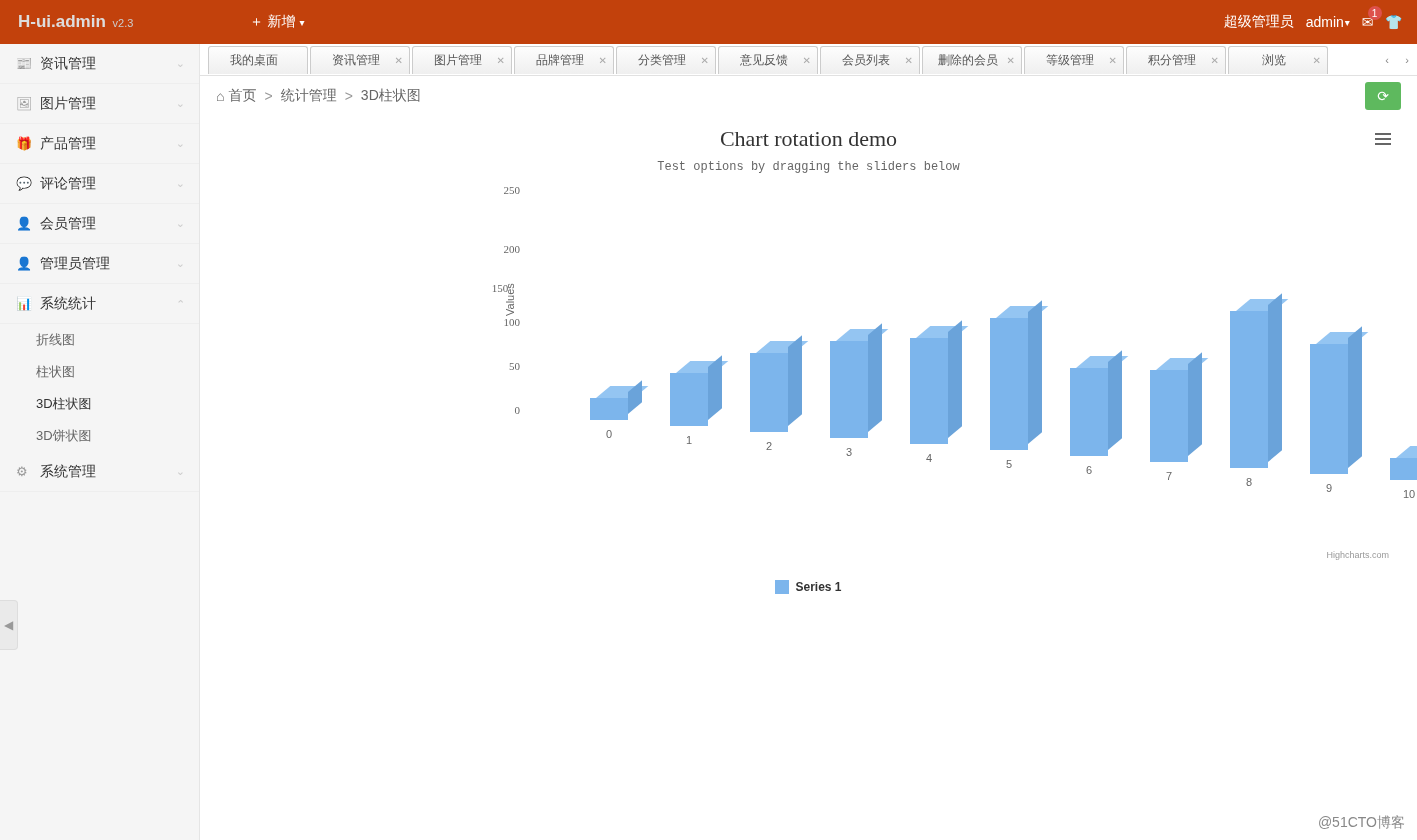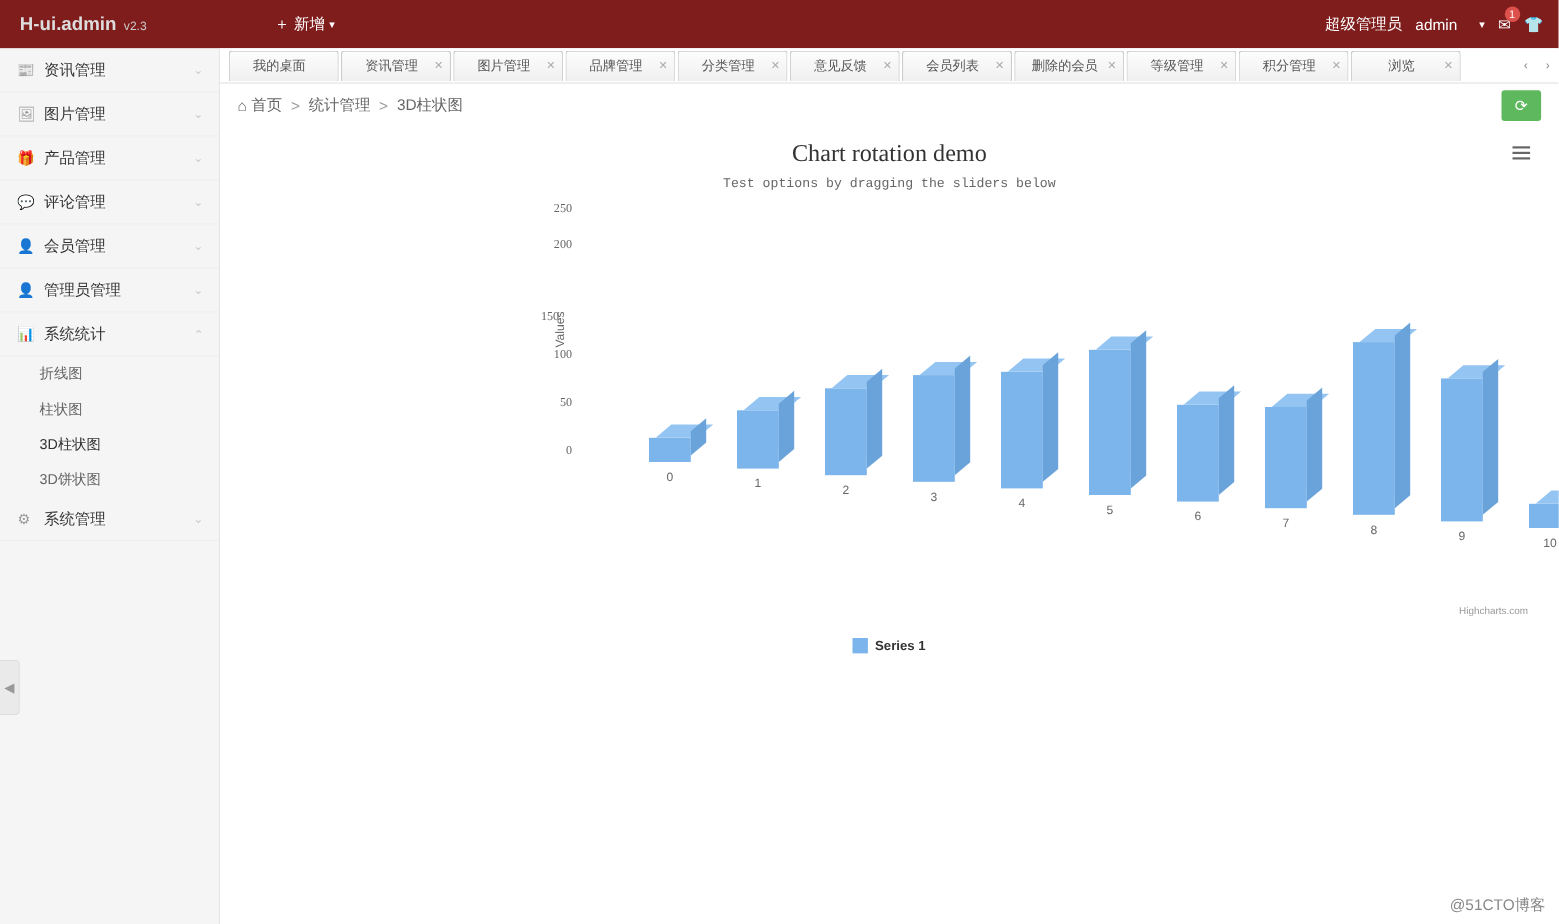--- a/index.html
+++ b/index.html
@@ -9,21 +9,21 @@
       color: #333;
       background: #fff;
       width: 1417px;
       height: 840px;
       overflow: hidden;
       position: relative;
     }
     
     .header {
       height: 44px;
-      background: #7f1d1d;
+      background: #c2410c;
       color: #fff;
       display: flex;
       align-items: center;
       padding: 0 18px;
       position: relative;
     }
     .logo { font-size: 17px; font-weight: bold; color: #ddd; margin-right: 6px; }
     .logo-ver { font-size: 11px; color: #ccc; margin-left: 2px; font-weight: normal; }
     .add-btn { margin-left: 110px; color: #fff; font-size: 14px; cursor: pointer; display: flex; align-items: center; gap: 4px; }
     .header-right { position: absolute; right: 14px; display: flex; align-items: center; gap: 12px; color: #fff; font-size: 14px; }
@@ -173,21 +173,21 @@
     <span>H-ui.admin</span>
     <span class="logo-ver">v2.3</span>
   </span>
   <span class="add-btn">
     <span>＋</span>
     <span>新增</span>
     <span style="font-size:10px">▾</span>
   </span>
   <div class="header-right">
     <span>超级管理员</span>
-    <span style="display:flex;align-items:center;gap:20px">
+    <span style="display:flex;align-items:center;gap:1px">
       <span>admin</span>
       <span style="font-size:10px">▾</span>
     </span>
     <span class="mail-wrap">
       <span>✉</span>
       <span class="badge">1</span>
     </span>
     <span>
       <span>👕</span>
     </span>
@@ -316,21 +316,21 @@
     </div>
     <div class="chart-title">Chart rotation demo</div>
     <div class="chart-subtitle">Test options by dragging the sliders below</div>
     <div class="chart-body">
       <div class="y-axis-title">Values</div>
       <div class="y-labels" id="ylabels">
           <span style="top: 214px;">0</span>
           <span style="top: 170px;">50</span>
           <span style="top: 126px;">100</span>
           <span style="top: 92px; text-align: center;">150</span>
-          <span style="top: 26px;">200</span>
+          <span style="top: 53px;">200</span>
           <span style="top: -6px;">250</span>
         </div>
       <div class="plot3d" id="plot3d">
           <div class="bar3d" style="left: 20px; bottom: 120px;">
             <div class="top"></div>
             <div class="front" style="height:22px"></div>
             <div class="side" style="height:22px"></div>
           </div>
           <div class="x-label" style="left: 24px; bottom: 100px;">0</div>
           <div class="bar3d" style="left: 100px; bottom: 114px;">

